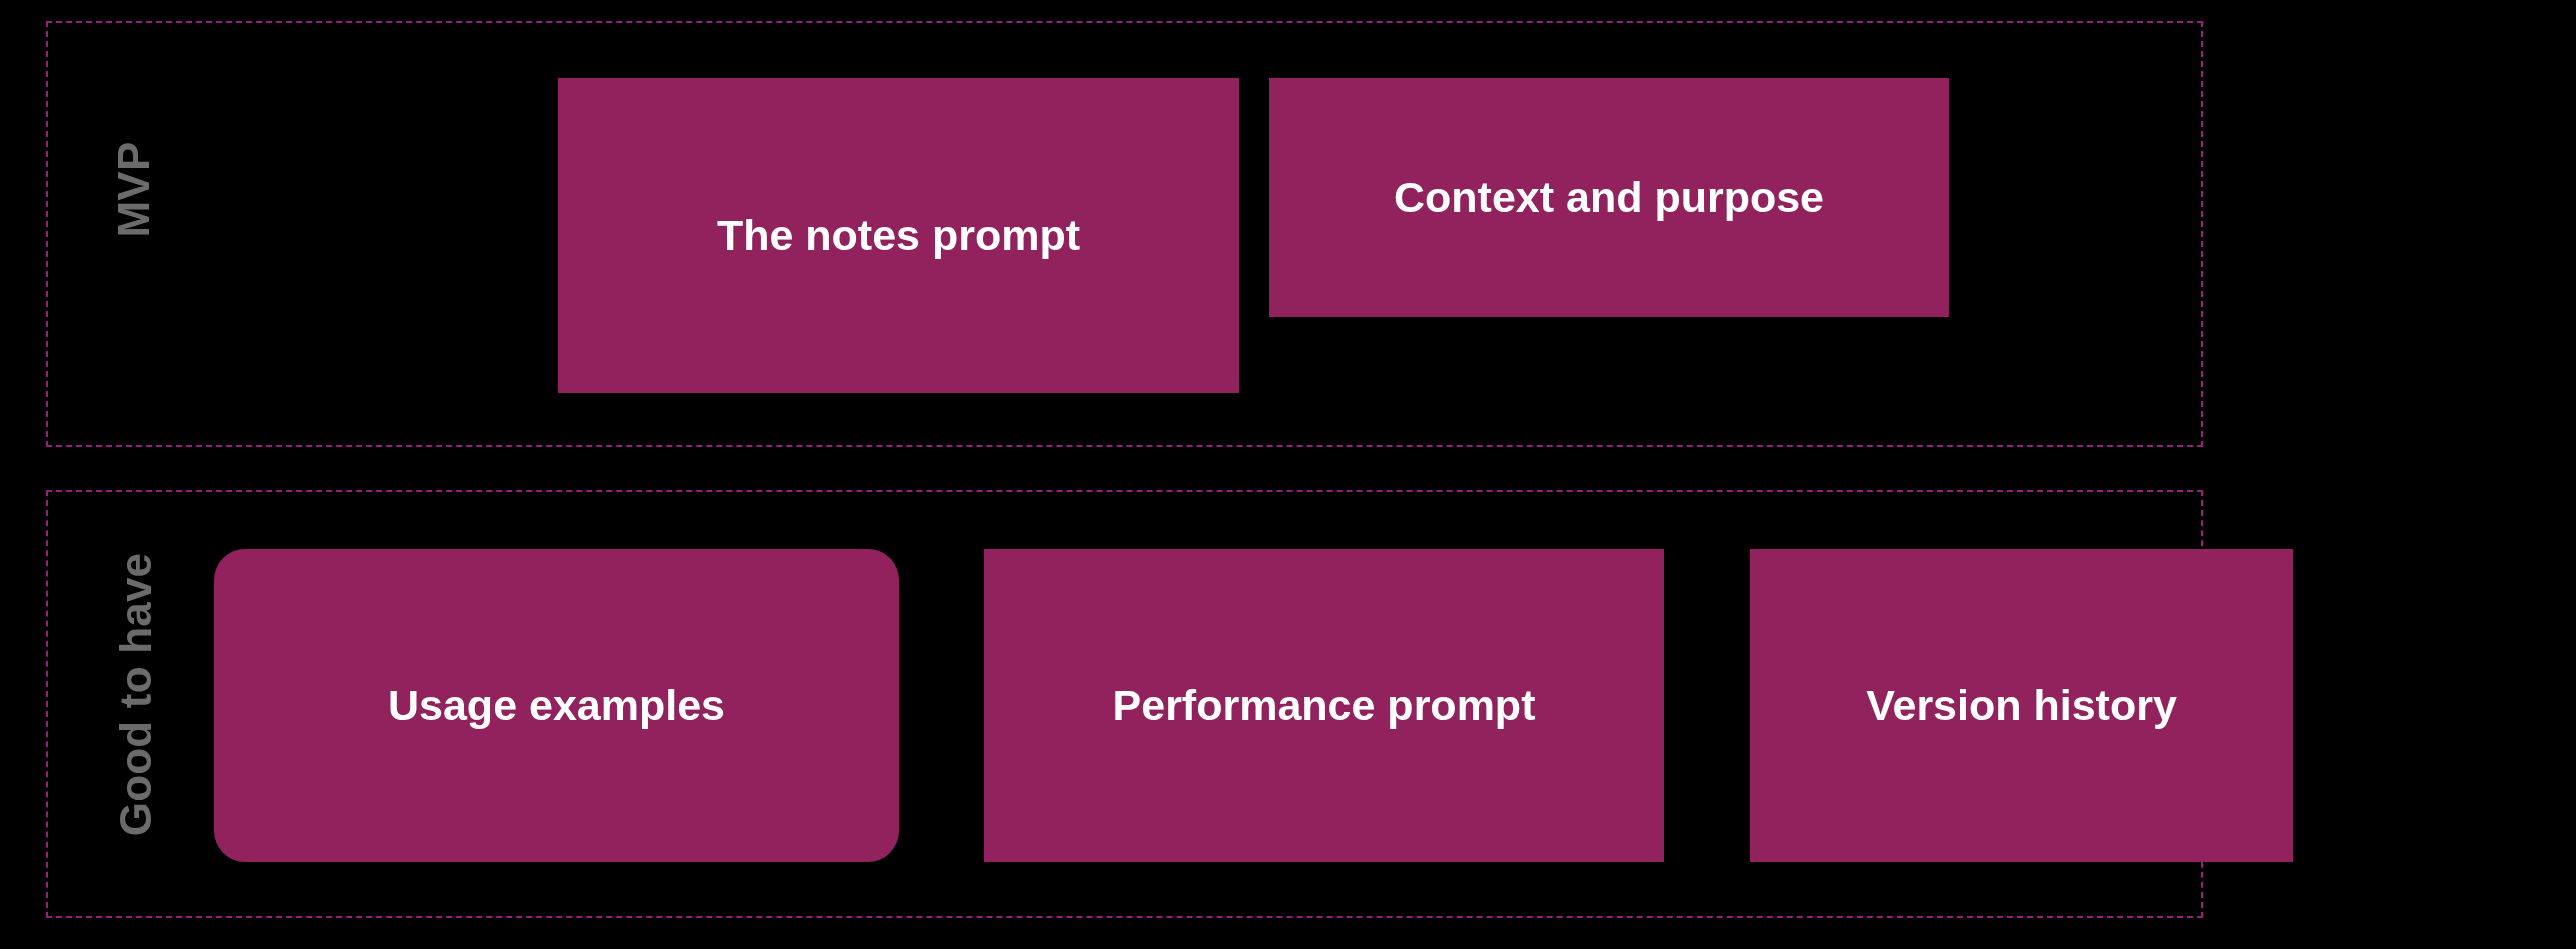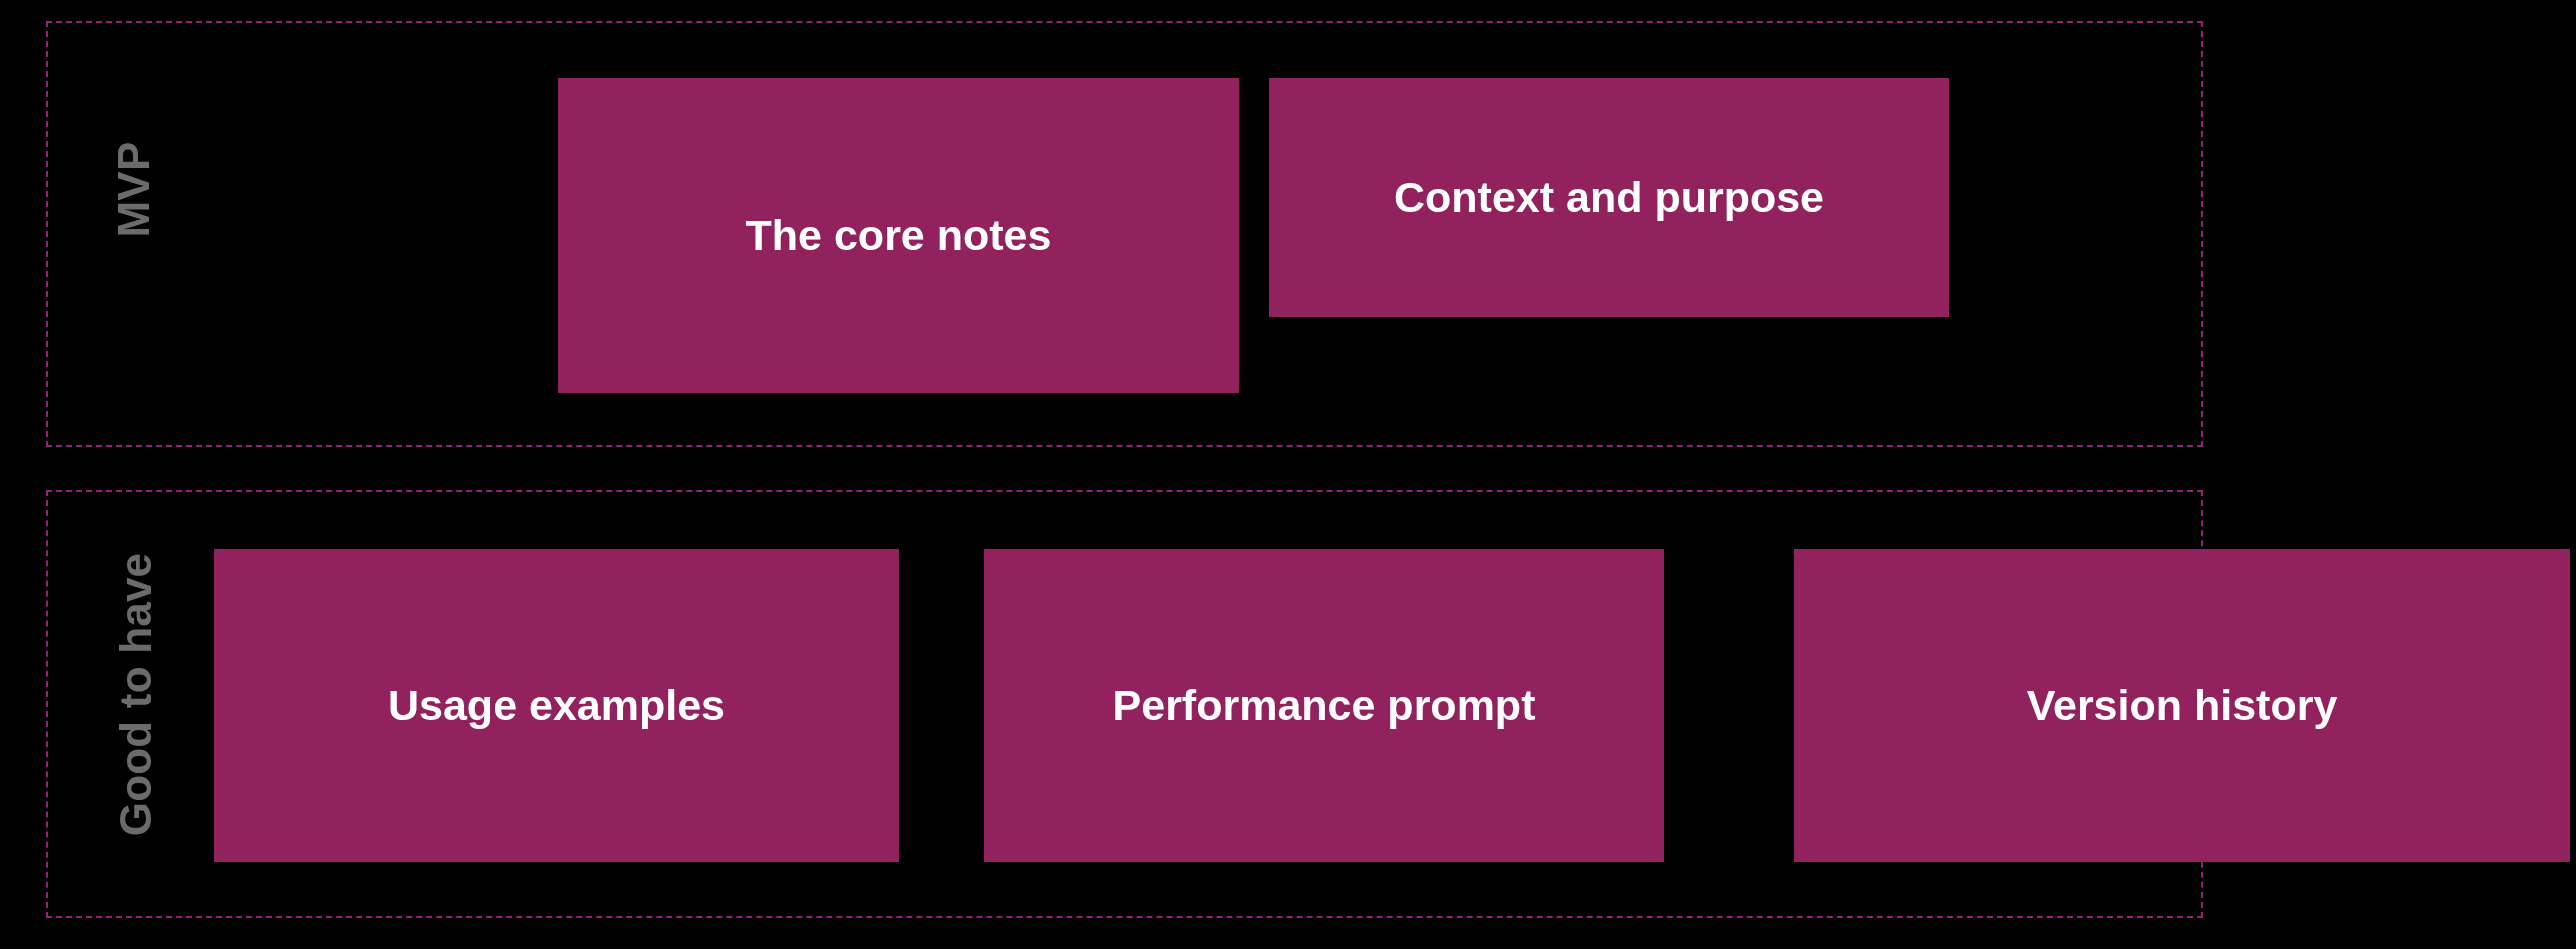--- a/index.html
+++ b/index.html
@@ -90,39 +90,39 @@
     text-align: center;
     padding: 5.8px 13.5px;
     line-height: 1.15;
   }
 
   
   .card-r1-c1 { left: 558px;  top: 78px;  width: 681px; height: 315px; }
   .card-r1-c2 { left: 1269px; top: 78px;  width: 680px; height: 239px; }
 
   
-  .card-r2-c1 { left: 214px;  top: 549px; width: 685px; height: 313px; }
+  .card-r2-c1 { left: 214px;  top: 549px; width: 685px; height: 313px; border-radius: 31px; }
   .card-r2-c2 { left: 984px; top: 549px; width: 680px; height: 313px; }
-  .card-r2-c3 { left: 1794px; top: 549px; width: 776px; height: 313px; }
+  .card-r2-c3 { left: 1750px; top: 549px; width: 543px; height: 313px; }
 
   .card-label {
     display: block;
   }
 </style>
 </head>
 <body>
 
 <div class="board">
 
   <div class="lane lane-mvp"></div>
 
   <div class="lane-label label-mvp">MVP</div>
 
   <div class="card card-r1-c1">
-    <span class="card-label">The core notes</span>
+    <span class="card-label">The notes prompt</span>
   </div>
 
   <div class="card card-r1-c2">
     <span class="card-label">Context and purpose</span>
   </div>
 
   <div class="lane lane-good"></div>
 
   <div class="lane-label label-good">Good to have</div>
 

